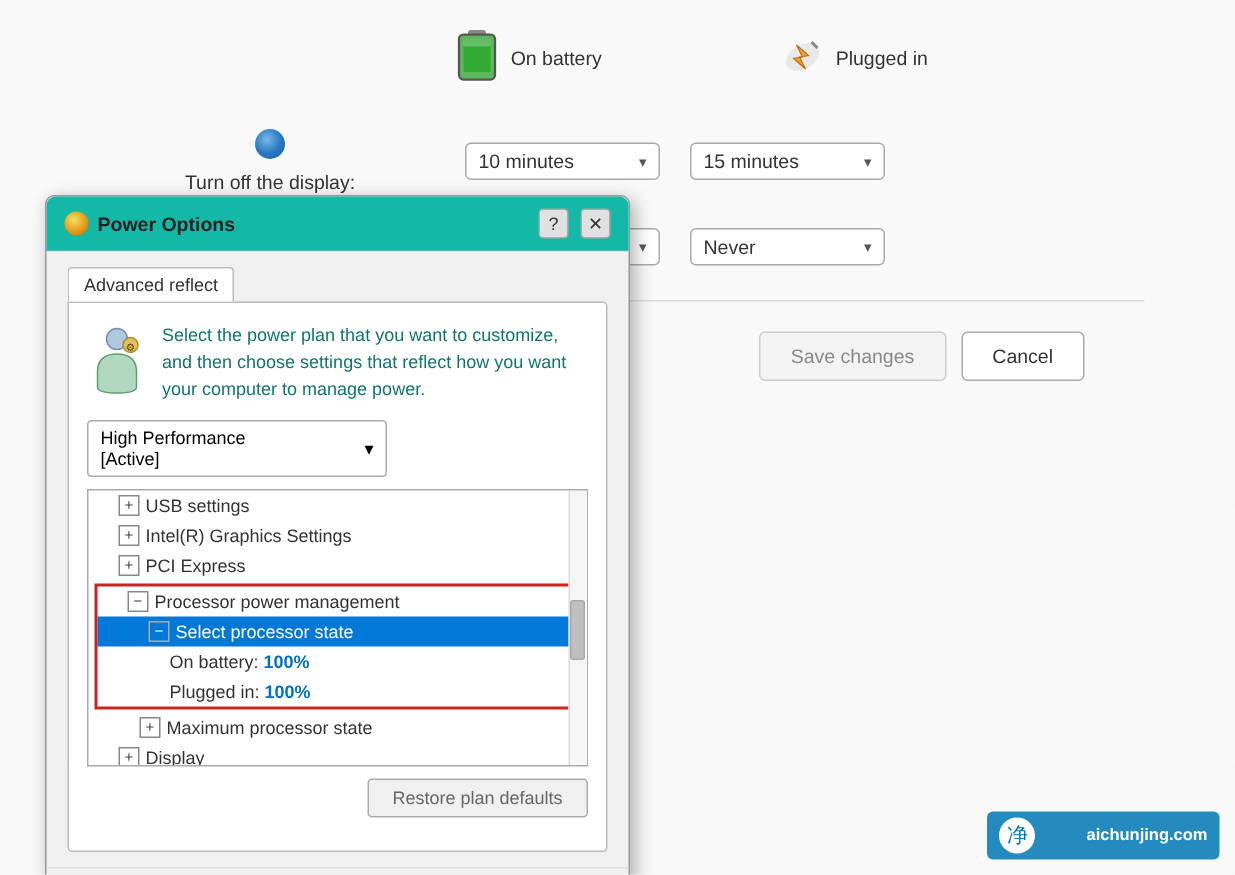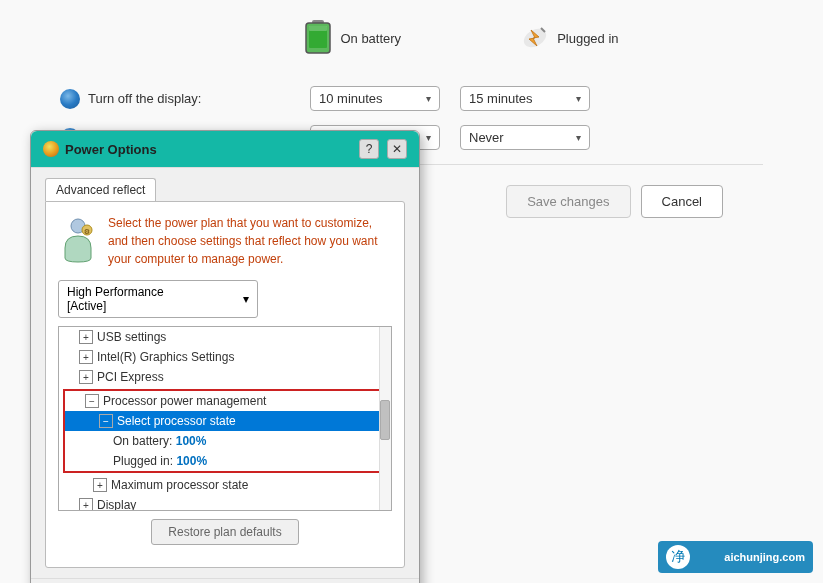--- a/index.html
+++ b/index.html
@@ -46,20 +46,21 @@
       gap: 10px;
     }
 
     .settings-row-label {
       display: flex;
       align-items: center;
       gap: 8px;
       width: 240px;
       color: #333;
       font-size: 13px;
+      flex-direction: column;
     }
 
     .globe-icon {
       width: 20px;
       height: 20px;
       border-radius: 50%;
       background: radial-gradient(circle at 40% 35%, #7ab8e8, #2a7bc4, #1a5a9a);
       display: inline-block;
       flex-shrink: 0;
     }
@@ -210,21 +211,21 @@
       height: 50px;
       flex-shrink: 0;
       display: flex;
       align-items: flex-start;
       justify-content: center;
       padding-top: 4px;
     }
 
     .info-text {
       font-size: 12px;
-      color: #c2410c;
+      color: #0f766e;
       line-height: 1.5;
     }
 
     .plan-dropdown {
       display: flex;
       align-items: center;
       gap: 8px;
       margin-bottom: 8px;
     }
 
@@ -294,21 +295,21 @@
       top: 40%;
       width: 10px;
       height: 40px;
       background: #c0c0c0;
       border: 1px solid #aaa;
       border-radius: 2px;
     }
 
     .restore-btn {
       display: flex;
-      justify-content: center;
+      justify-content: flex-end;
       margin-bottom: 10px;
     }
 
     .btn-restore {
       padding: 5px 16px;
       background: #f0f0f0;
       border: 1px solid #aaa;
       border-radius: 3px;
       font-size: 12px;
       color: #666;

